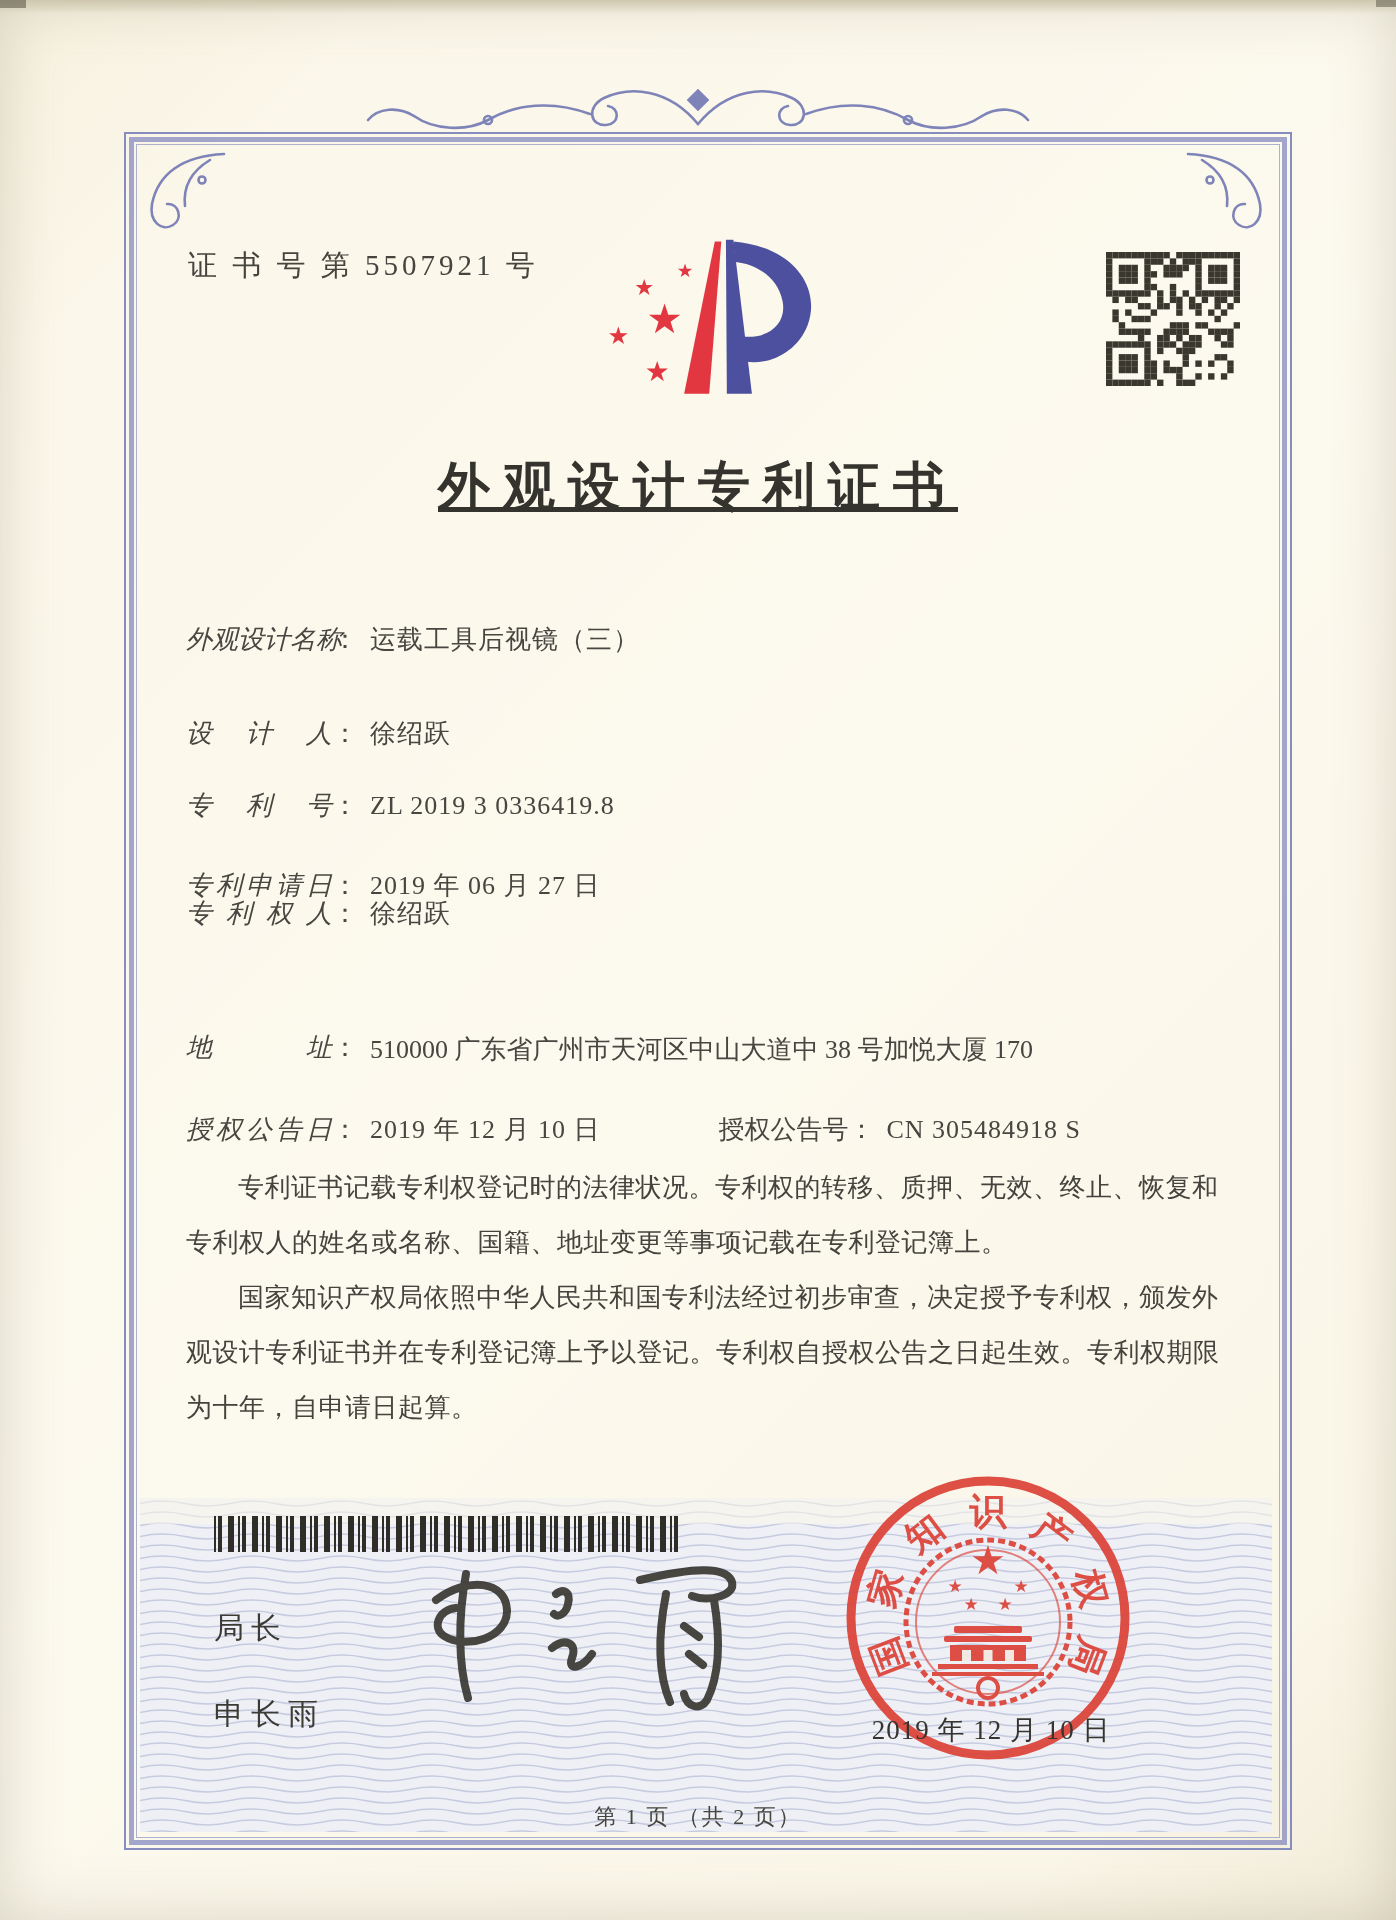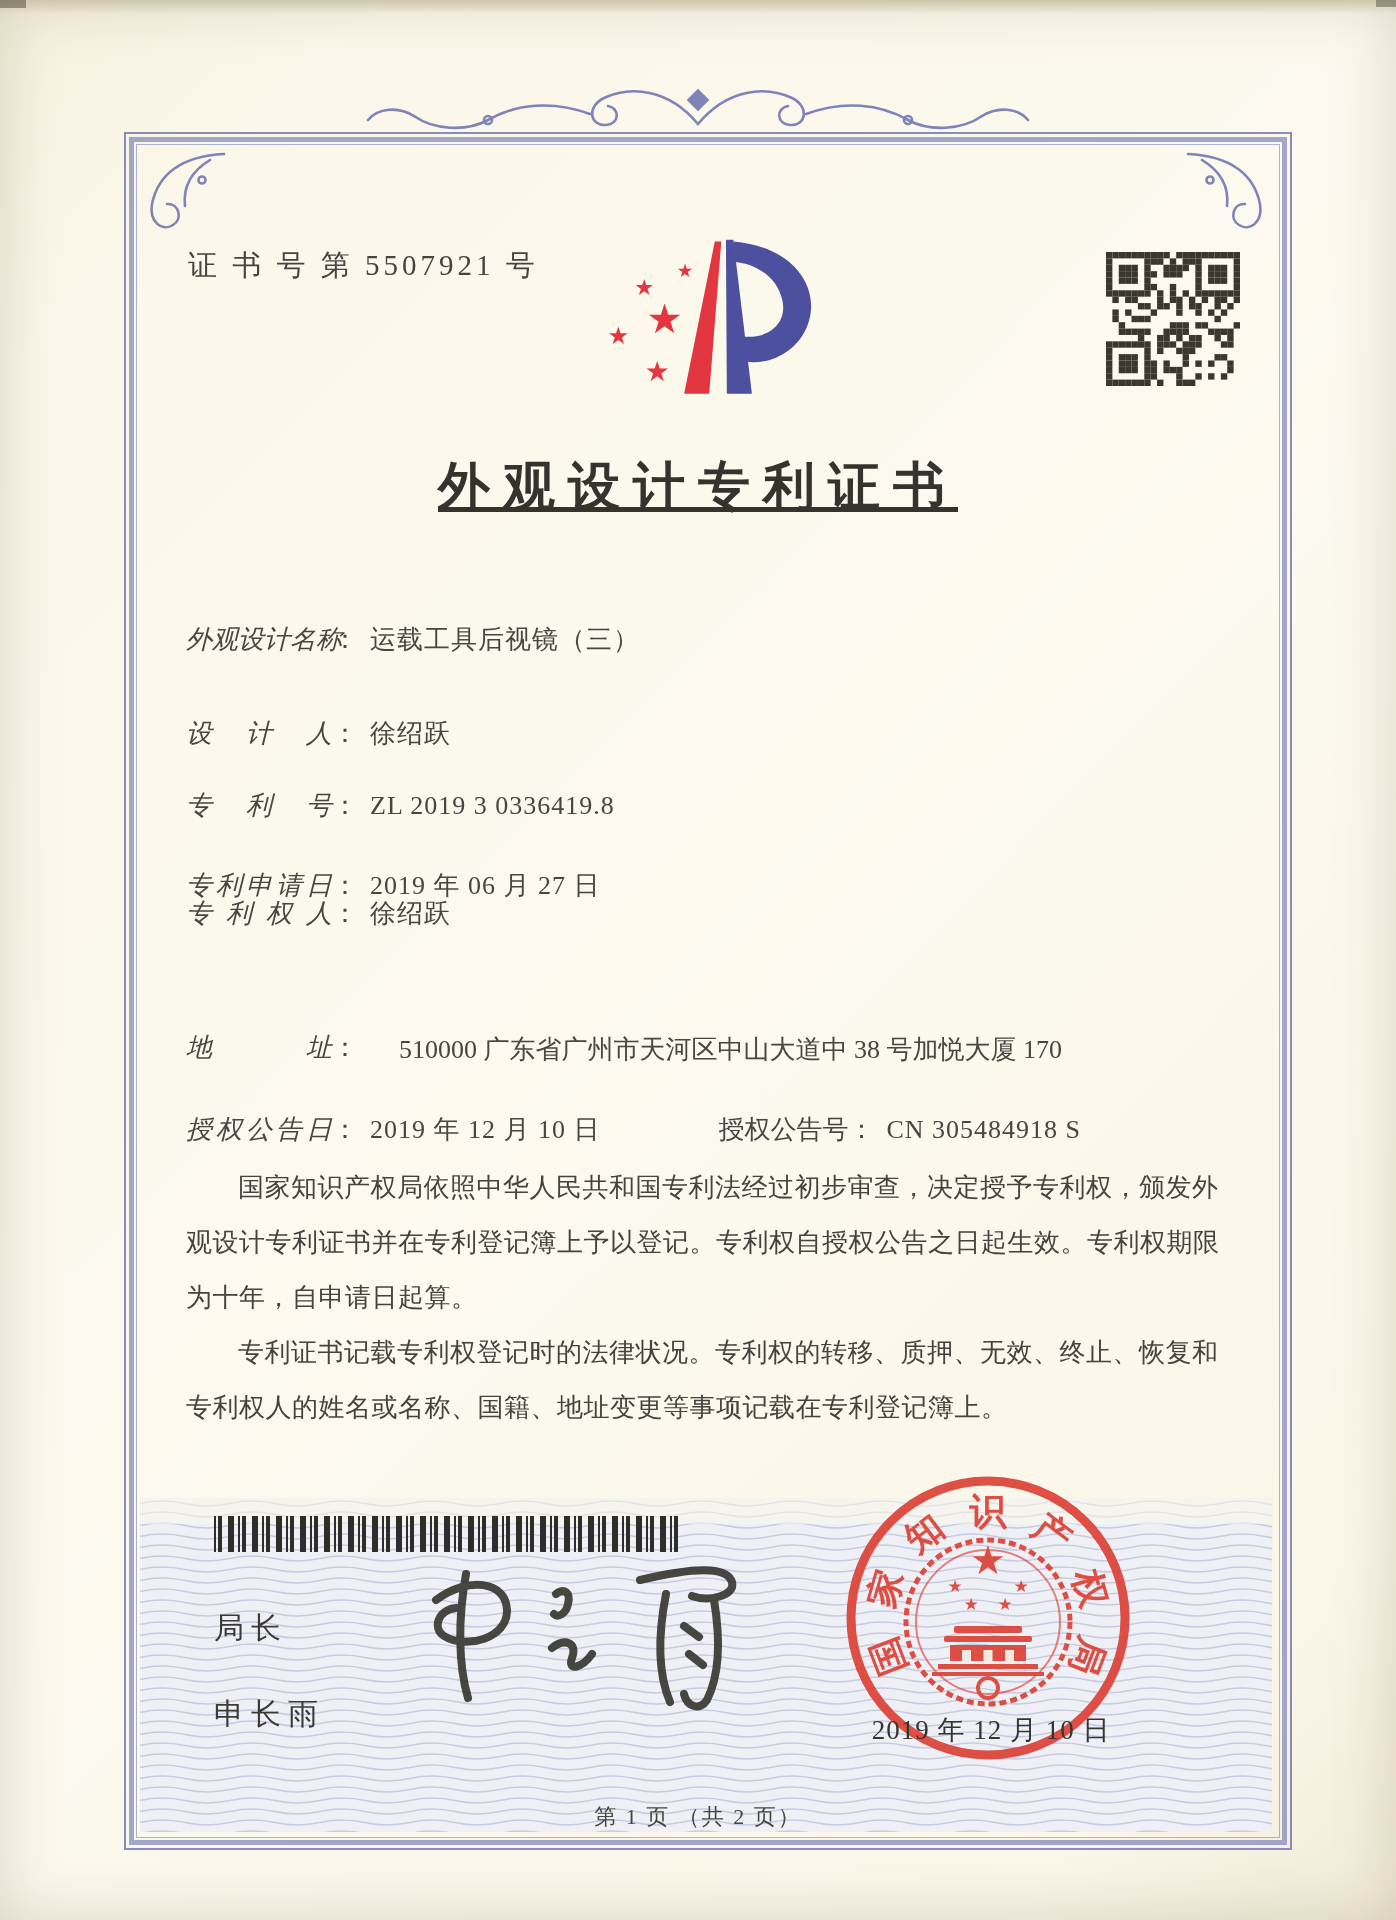--- a/index.html
+++ b/index.html
@@ -27,21 +27,21 @@
   
   .waves{position:absolute;left:140px;top:1498px;width:1132px;height:334px;}
   
   .cert-no{position:absolute;left:188px;top:246px;font-size:29px;letter-spacing:4px;color:#45443f;}
   .title{position:absolute;left:0;top:452px;width:100%;text-align:center;
     font-size:52px;font-weight:bold;letter-spacing:13px;color:#34332e;text-decoration:underline;}
   .field-row{position:absolute;left:186px;font-size:26px;color:#474641;white-space:nowrap;}
   .ltext{display:inline-block;width:146px;text-align:justify;text-align-last:justify;vertical-align:top;font-style:italic;}
   .colon{display:inline-block;margin-right:12px;}
   .fvalue{letter-spacing:1px;}
-  .addr-val{display:inline-block;white-space:normal;width:760px;vertical-align:top;line-height:40px;margin-left:29px;}
+  .addr-val{display:inline-block;white-space:normal;width:760px;vertical-align:top;line-height:40px;}
   .addr-line{display:block;}
   .grant-pair-right{margin-left:118px;}
   .grant-flex{display:flex;}
   .paras{position:absolute;left:186px;top:1160px;width:1048px;font-size:26px;
     line-height:55px;color:#44433d;letter-spacing:0.5px;}
   .paras p{margin:0;text-indent:2em;}
   .signer{position:absolute;left:214px;font-size:30px;letter-spacing:7px;color:#3b3a35;}
   .footer-page{position:absolute;left:0;top:1802px;width:100%;text-align:center;
     font-size:22px;color:#45443f;letter-spacing:2px;}
   .back-note{position:absolute;left:0;top:1874px;width:100%;text-align:center;
@@ -369,22 +369,22 @@
   </div>
   <div class="field-row" style="top:1030px">
     <span class="flabel"><span class="ltext">地址</span><span class="colon">：</span></span><span class="addr-val"><span class="addr-line">510000 广东省广州市天河区中山大道中 38 号加悦大厦 170</span></span>
   </div>
   <div class="field-row grant-flex" style="top:1112px">
     <span><span class="ltext">授权公告日</span><span class="colon">：</span><span class="fvalue">2019 年 12 月 10 日</span></span>
     <span class="grant-pair-right"><span>授权公告号</span><span class="colon">：</span><span class="fvalue">CN 305484918 S</span></span>
   </div>
 
   <div class="paras">
+    <p>专利证书记载专利权登记时的法律状况。专利权的转移、质押、无效、终止、恢复和专利权人的姓名或名称、国籍、地址变更等事项记载在专利登记簿上。</p>
     <p>国家知识产权局依照中华人民共和国专利法经过初步审查，决定授予专利权，颁发外观设计专利证书并在专利登记簿上予以登记。专利权自授权公告之日起生效。专利权期限为十年，自申请日起算。</p>
-    <p>专利证书记载专利权登记时的法律状况。专利权的转移、质押、无效、终止、恢复和专利权人的姓名或名称、国籍、地址变更等事项记载在专利登记簿上。</p>
   </div>
 
   <svg class="barcode" id="barcode" viewBox="0 0 470 36" preserveAspectRatio="none">
       <rect x="0" y="0" width="2" height="36" fill="#2f2d28"></rect>
       <rect x="4" y="0" width="4" height="36" fill="#2f2d28"></rect>
       <rect x="14" y="0" width="6" height="36" fill="#2f2d28"></rect>
       <rect x="24" y="0" width="2" height="36" fill="#2f2d28"></rect>
       <rect x="28" y="0" width="4" height="36" fill="#2f2d28"></rect>
       <rect x="38" y="0" width="6" height="36" fill="#2f2d28"></rect>
       <rect x="48" y="0" width="2" height="36" fill="#2f2d28"></rect>

